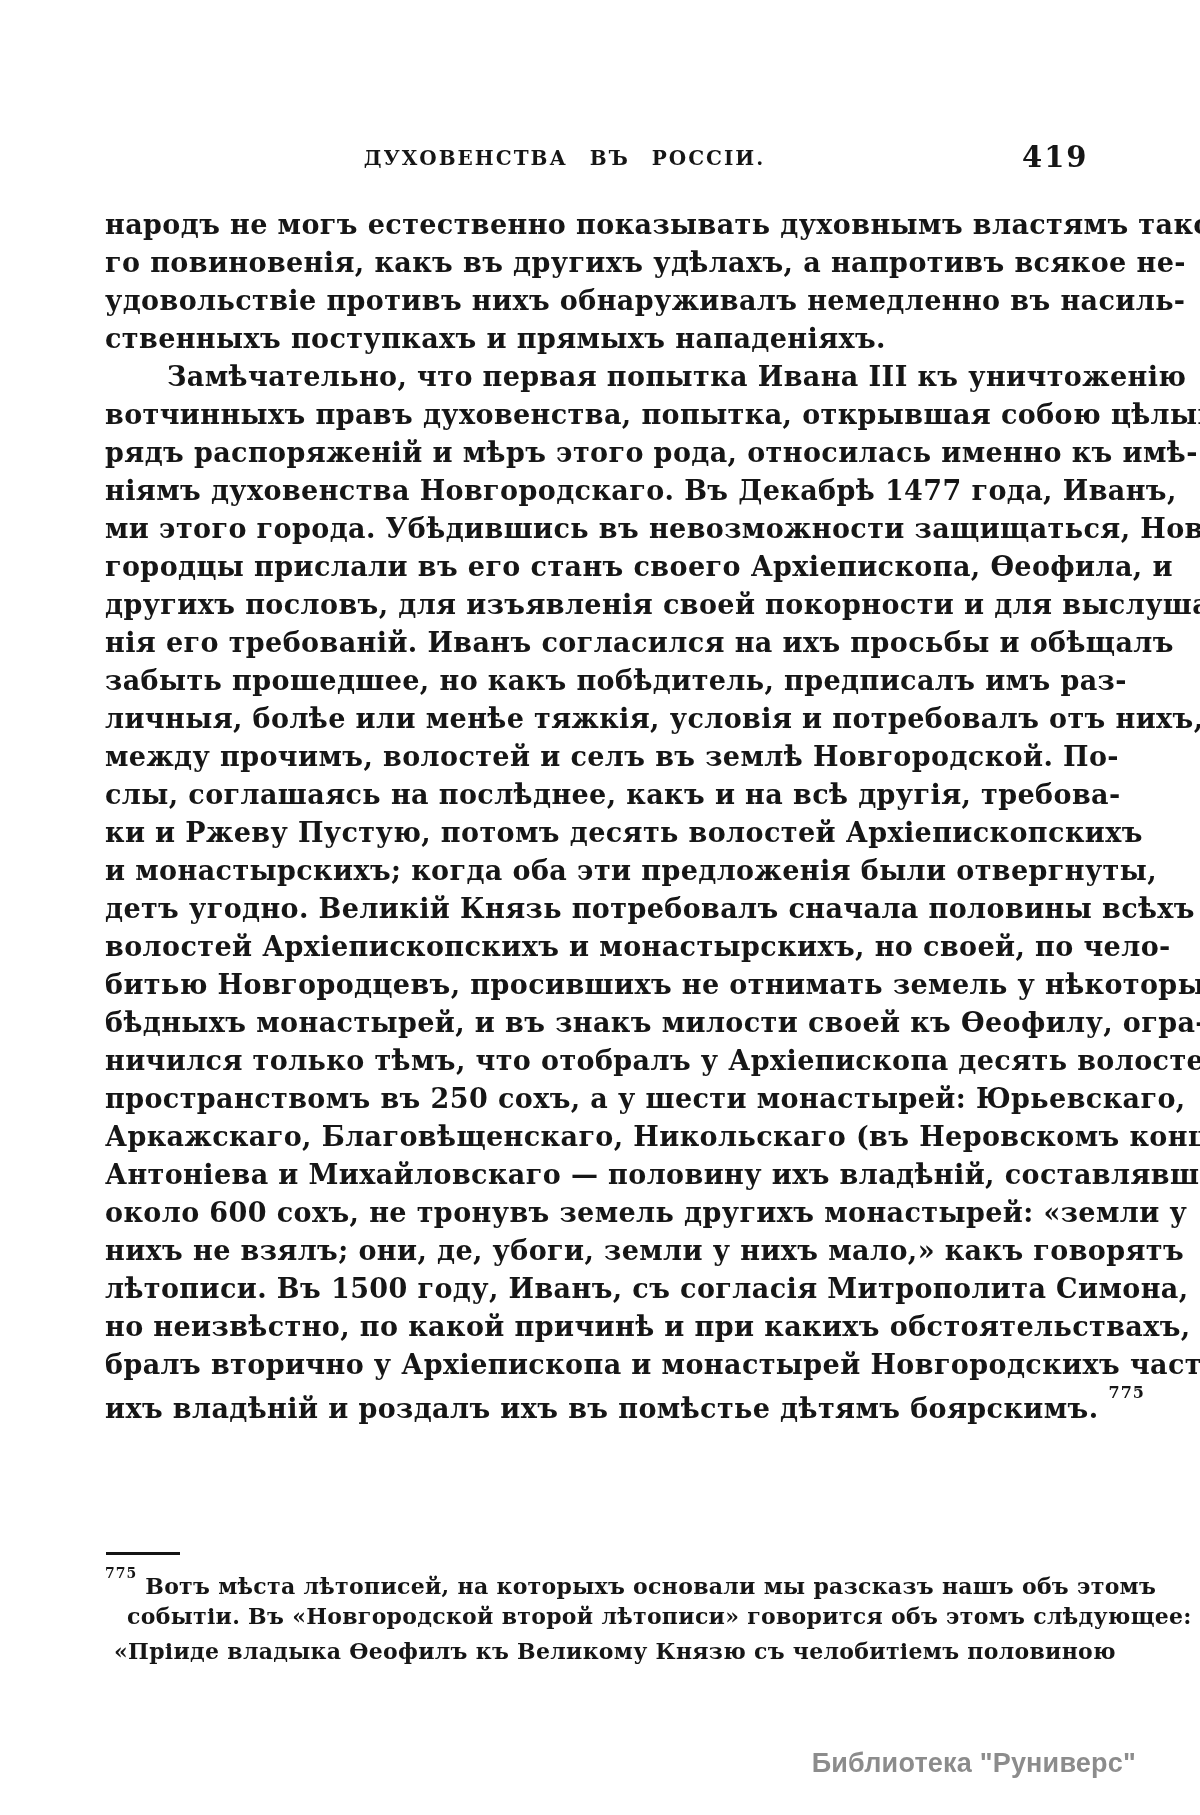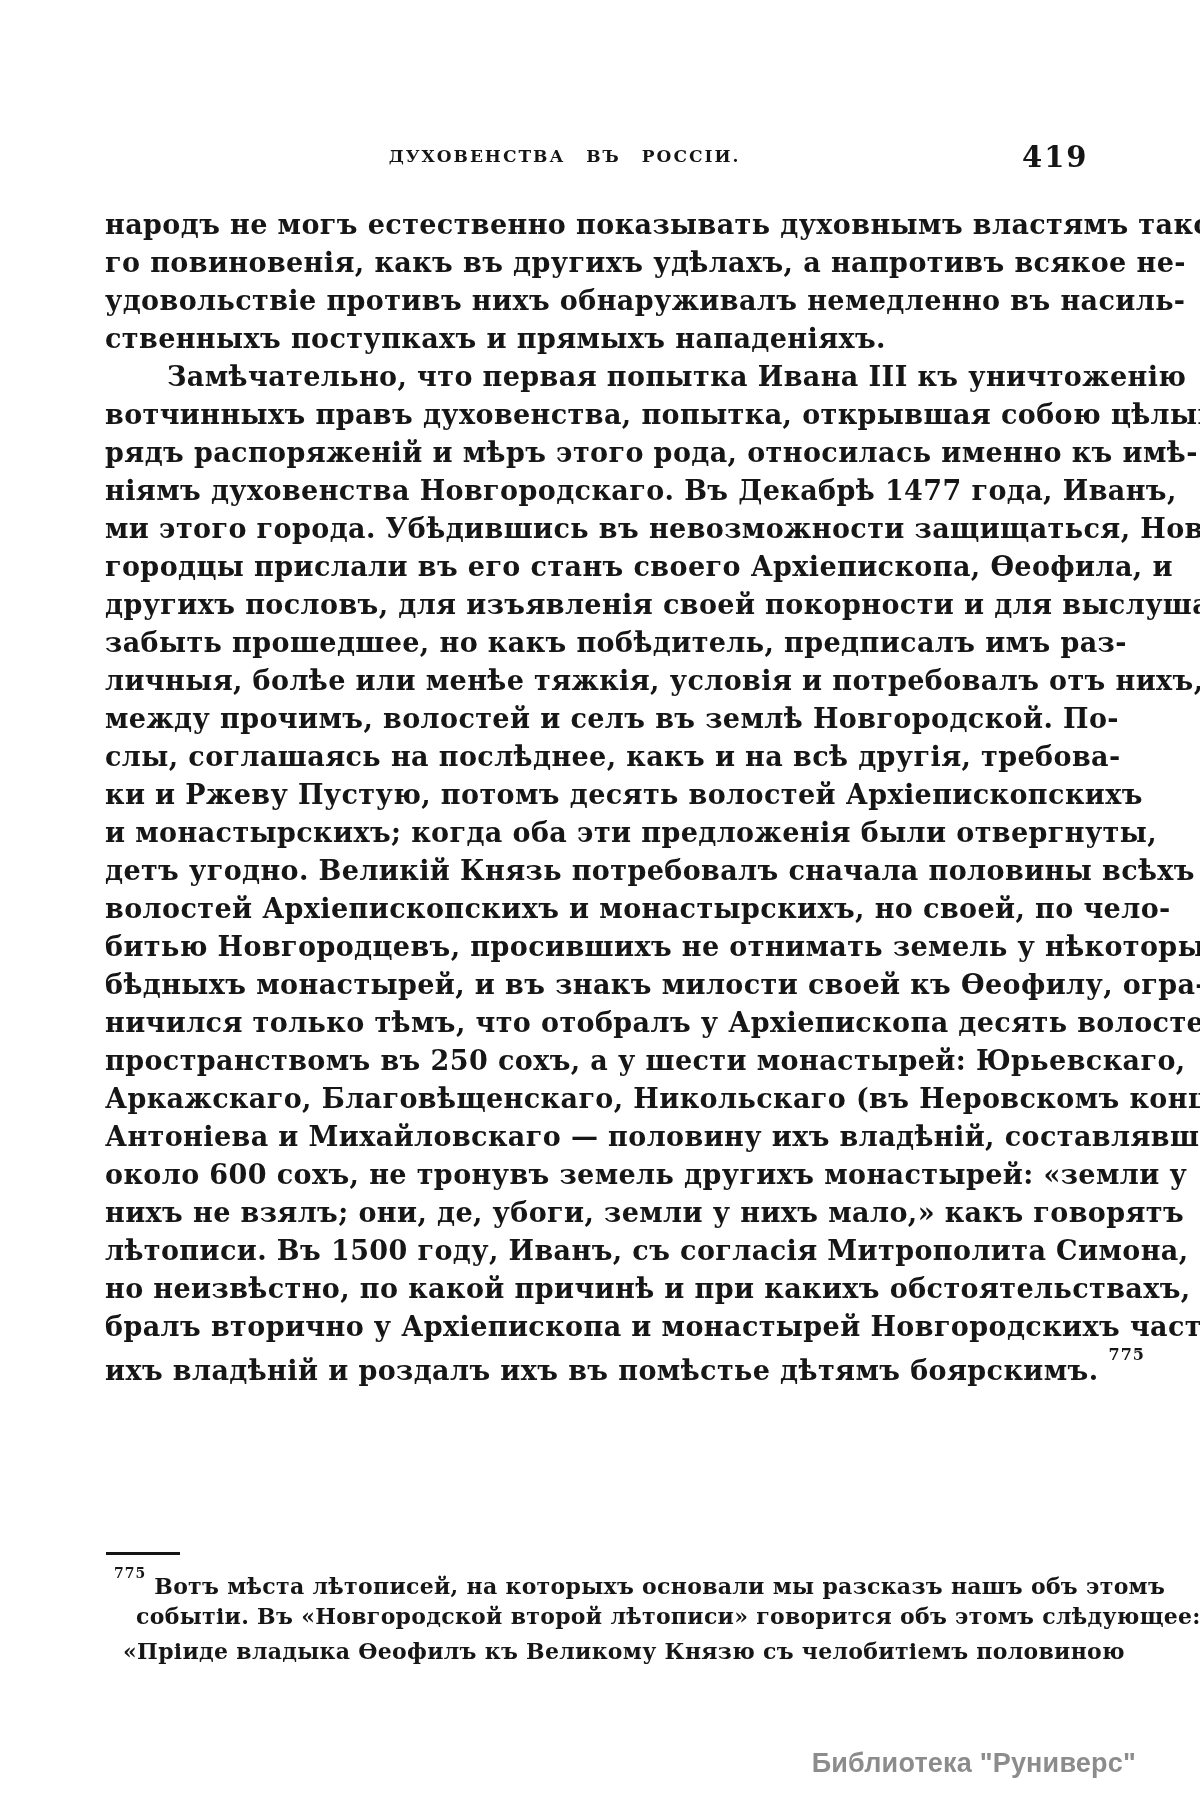--- a/index.html
+++ b/index.html
@@ -15,21 +15,21 @@
   
   .running-header {
     position: absolute;
     left: 105px; top: 146px;
     width: 990px;
     text-align: center;
   }
   .header-title {
     display: inline-block;
     transform: translateX(-52px);
-    font-size: 17px;
+    font-size: 20px;
     font-weight: bold;
     letter-spacing: 2px;
     word-spacing: 13px;
     white-space: nowrap;
     margin-left: 33px;
   }
   .page-number {
     position: absolute;
     left: 1022px; top: 140px;
     font-size: 29px;
@@ -65,21 +65,21 @@
   }
   
   .footnote-separator {
     position: absolute;
     left: 106px; top: 1552px;
     width: 74px; height: 3px;
     background: #141414;
   }
   .footnote {
     position: absolute;
-    left: 114px; top: 1564px;
+    left: 105px; top: 1564px;
     width: 990px;
     font-size: 22px;
     font-weight: bold;
     letter-spacing: 0.3px;
   }
   .fn-ln {
     height: 35px;
     line-height: 35px;
     white-space: nowrap;
     text-align: justify;
@@ -121,20 +121,21 @@
     <div class="ln">удовольствіе противъ нихъ обнаруживалъ немедленно въ насиль-</div>
     <div class="ln ln-end">ственныхъ поступкахъ и прямыхъ нападеніяхъ.</div>
 
     <div class="ln ln-indent">Замѣчательно, что первая попытка Ивана III къ уничтоженію</div>
     <div class="ln">вотчинныхъ правъ духовенства, попытка, открывшая собою цѣлый</div>
     <div class="ln">рядъ распоряженій и мѣръ этого рода, относилась именно къ имѣ-</div>
     <div class="ln">ніямъ духовенства Новгородскаго. Въ Декабрѣ 1477 года, Иванъ,</div>
     <div class="ln">ми этого города. Убѣдившись въ невозможности защищаться, Нов-</div>
     <div class="ln">городцы прислали въ его станъ своего Архіепископа, Ѳеофила, и</div>
     <div class="ln">другихъ пословъ, для изъявленія своей покорности и для выслуша-</div>
+    <div class="ln">нія его требованій. Иванъ согласился на ихъ просьбы и обѣщалъ</div>
     <div class="ln">забыть прошедшее, но какъ побѣдитель, предписалъ имъ раз-</div>
     <div class="ln">личныя, болѣе или менѣе тяжкія, условія и потребовалъ отъ нихъ,</div>
     <div class="ln">между прочимъ, волостей и селъ въ землѣ Новгородской. По-</div>
     <div class="ln">слы, соглашаясь на послѣднее, какъ и на всѣ другія, требова-</div>
     <div class="ln">ки и Ржеву Пустую, потомъ десять волостей Архіепископскихъ</div>
     <div class="ln">и монастырскихъ; когда оба эти предложенія были отвергнуты,</div>
     <div class="ln">детъ угодно. Великій Князь потребовалъ сначала половины всѣхъ</div>
     <div class="ln">волостей Архіепископскихъ и монастырскихъ, но своей, по чело-</div>
     <div class="ln">битью Новгородцевъ, просившихъ не отнимать земель у нѣкоторыхъ</div>
     <div class="ln">бѣдныхъ монастырей, и въ знакъ милости своей къ Ѳеофилу, огра-</div>

